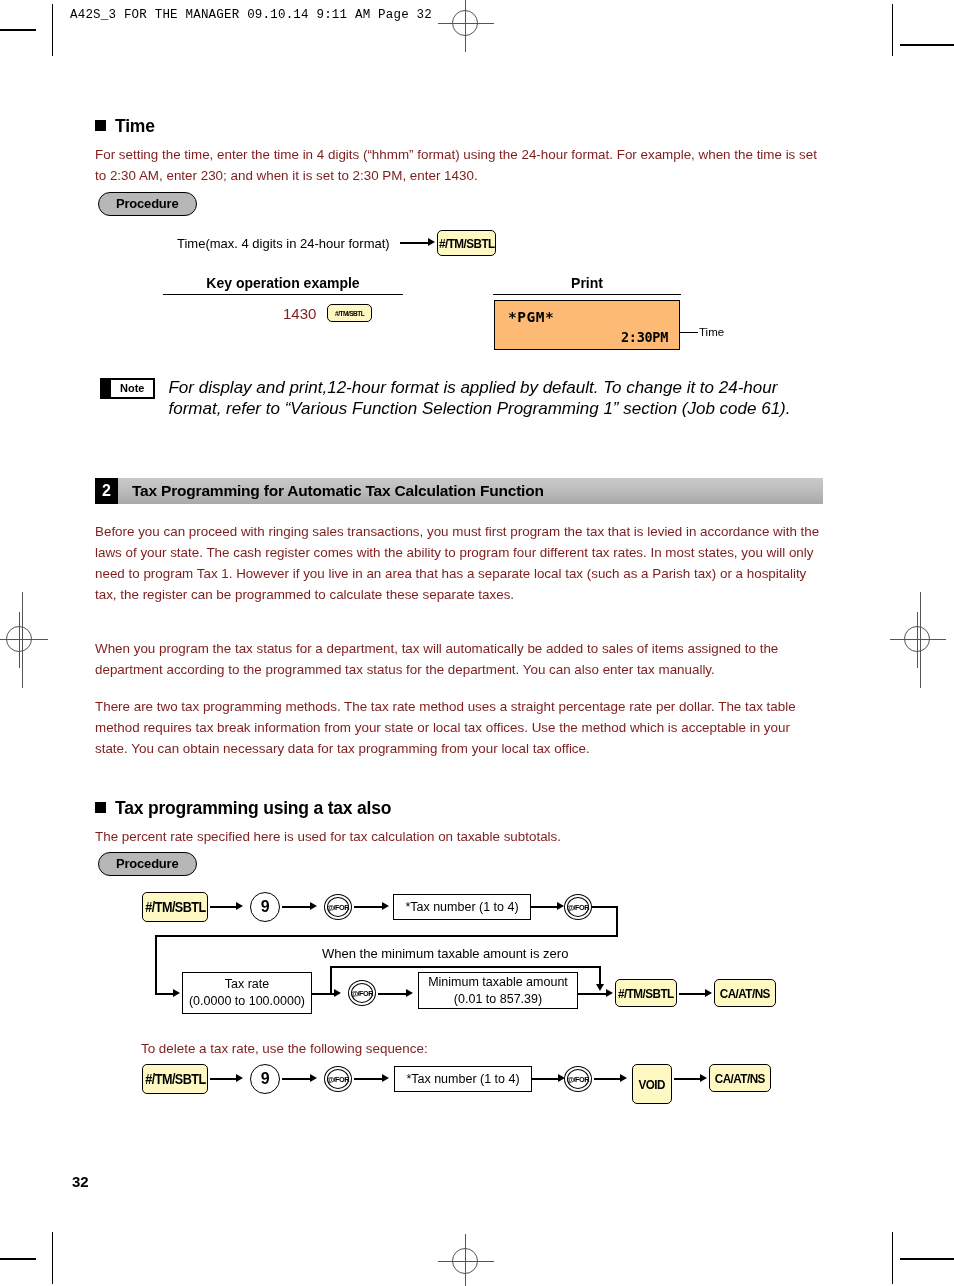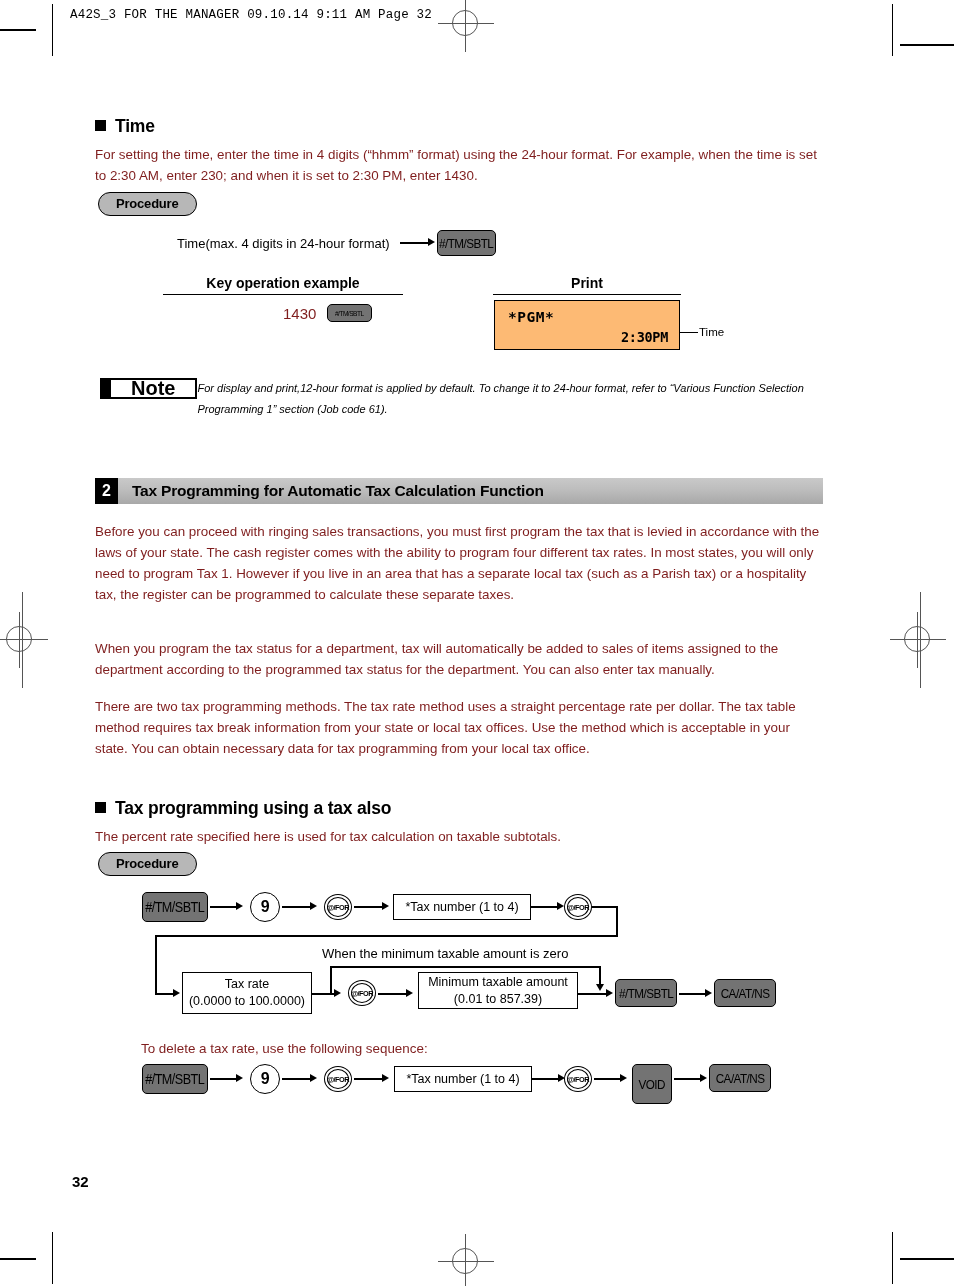--- a/index.html
+++ b/index.html
@@ -115,30 +115,30 @@
     height: 21px;
     flex: none;
   }
   .note-badge .blk {
     width: 11px;
     background: #000;
   }
   .note-badge .lbl {
     border: 2px solid #000;
     border-left: none;
-    padding: 0 20px;
-    font-size: 20px;
+    padding: 0 9px;
+    font-size: 11px;
     font-weight: bold;
     line-height: 17px;
     box-sizing: border-box;
     background: #fff;
   }
   .note-text {
-    margin-left: 0;
-    font-size: 11px;
+    margin-left: 13px;
+    font-size: 17px;
     line-height: 20.5px;
     font-style: italic;
   }
 
   
   .section-bar {
     position: absolute;
     display: flex;
     align-items: center;
     height: 26px;
@@ -166,25 +166,25 @@
     font-size: 15.5px;
     font-weight: bold;
     letter-spacing: -0.2px;
   }
 
   
   .key-rect {
     position: absolute;
     border: 1.4px solid #000;
     border-radius: 5px;
-    background: #737373;
+    background: #fef9c3;
     display: flex;
     align-items: center;
     justify-content: center;
-    font-weight: normal;
+    font-weight: bold;
     letter-spacing: -0.6px;
     box-sizing: border-box;
     transform-origin: center;
   }
   .key-circle {
     position: absolute;
     border: 1.4px solid #000;
     border-radius: 50%;
     background: #fff;
     display: flex;

